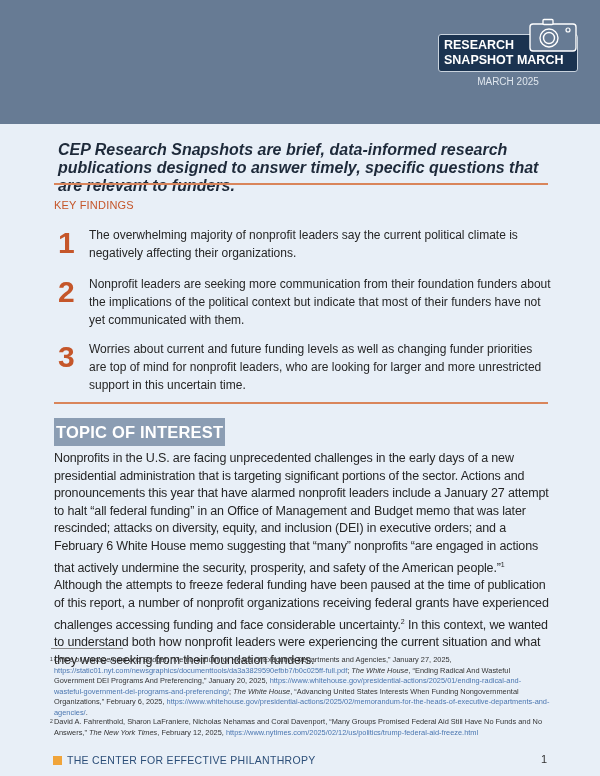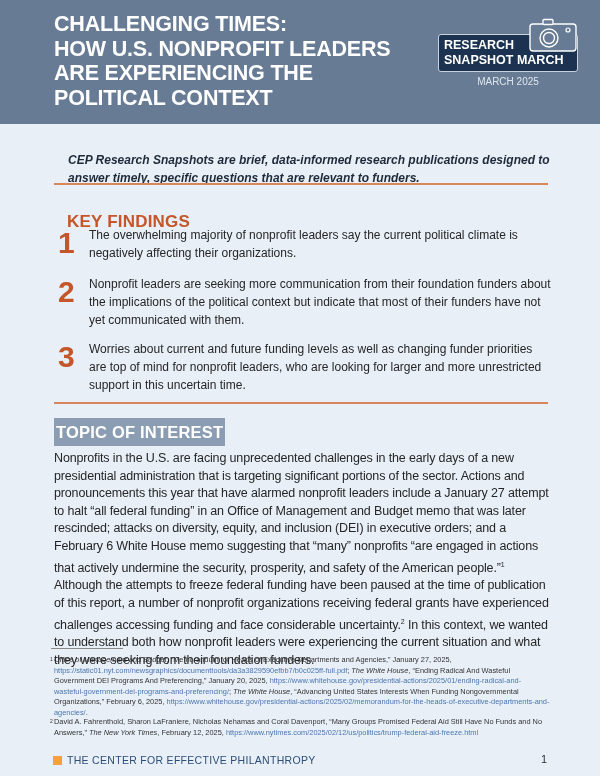--- a/index.html
+++ b/index.html
@@ -31,29 +31,29 @@
   }
   .camera {
     position: absolute; left: 529px; top: 18px; width: 48px; height: 34px;
   }
   .date {
     position: absolute; left: 438px; top: 76px; width: 140px; text-align: center;
     color: #dfe6ee; font-size: 10px;
   }
   .intro {
     position: absolute; left: 54px; top: 137px; width: 494px;
-    font-style: italic; font-weight: bold; font-size: 12px; line-height: 18px;
-    color: #1e2a3a; margin: 14px;
+    font-style: italic; font-weight: bold; font-size: 16px; line-height: 18px;
+    color: #1e2a3a; margin: 4px;
   }
   .rule {
     position: absolute; left: 54px; width: 494px; height: 1.5px; background: #d9855b;
   }
   .kf-title {
-    position: absolute; left: 54px; top: 199px; margin: 13px;
-    color: #c5562a; font-weight: bold; font-size: 17px; letter-spacing: 0.2px;
+    position: absolute; left: 54px; top: 199px; margin: 0;
+    color: #c5562a; font-weight: normal; font-size: 11px; letter-spacing: 0.2px;
   }
   .finding { position: absolute; left: 54px; width: 500px; }
   .finding-num {
     position: absolute; left: 4px; top: 1px; color: #c5562a; font-weight: bold;
     font-size: 30px; line-height: 32px;
   }
   .finding-text {
     position: absolute; left: 35px; top: 0; width: 464px; font-size: 12px;
     line-height: 18px; color: #262626; margin: 0;
   }
@@ -81,26 +81,20 @@
     position: absolute; left: 53px; top: 754px; display: flex; align-items: center;
   }
   .footer-square { width: 9px; height: 9px; background: #f0a43a; margin-right: 5px; }
   .footer-text { color: #2d4f79; font-size: 10.5px; letter-spacing: 0.3px; }
   .page-num { position: absolute; left: 541px; top: 753px; font-size: 11px; color: #333; }
 </style>
 </head>
 <body>
 
 <div class="header">
-  <h1 class="header-title">
-    <span>CHALLENGING TIMES:</span>
-    <span>HOW U.S. NONPROFIT LEADERS</span>
-    <span>ARE EXPERIENCING THE</span>
-    <span>POLITICAL CONTEXT</span>
-  </h1>
 
   <div class="badge">
     <div class="badge-text">
       <div>RESEARCH</div>
       <div>SNAPSHOT MARCH</div>
     </div>
   </div>
   <svg class="camera" viewBox="0 0 48 34">
     <rect x="1" y="6" width="46" height="27" rx="3" fill="#677b94" stroke="#ffffff" stroke-width="1.4"></rect>
     <rect x="14" y="1.5" width="10" height="5" rx="1" fill="#677b94" stroke="#ffffff" stroke-width="1.3"></rect>

